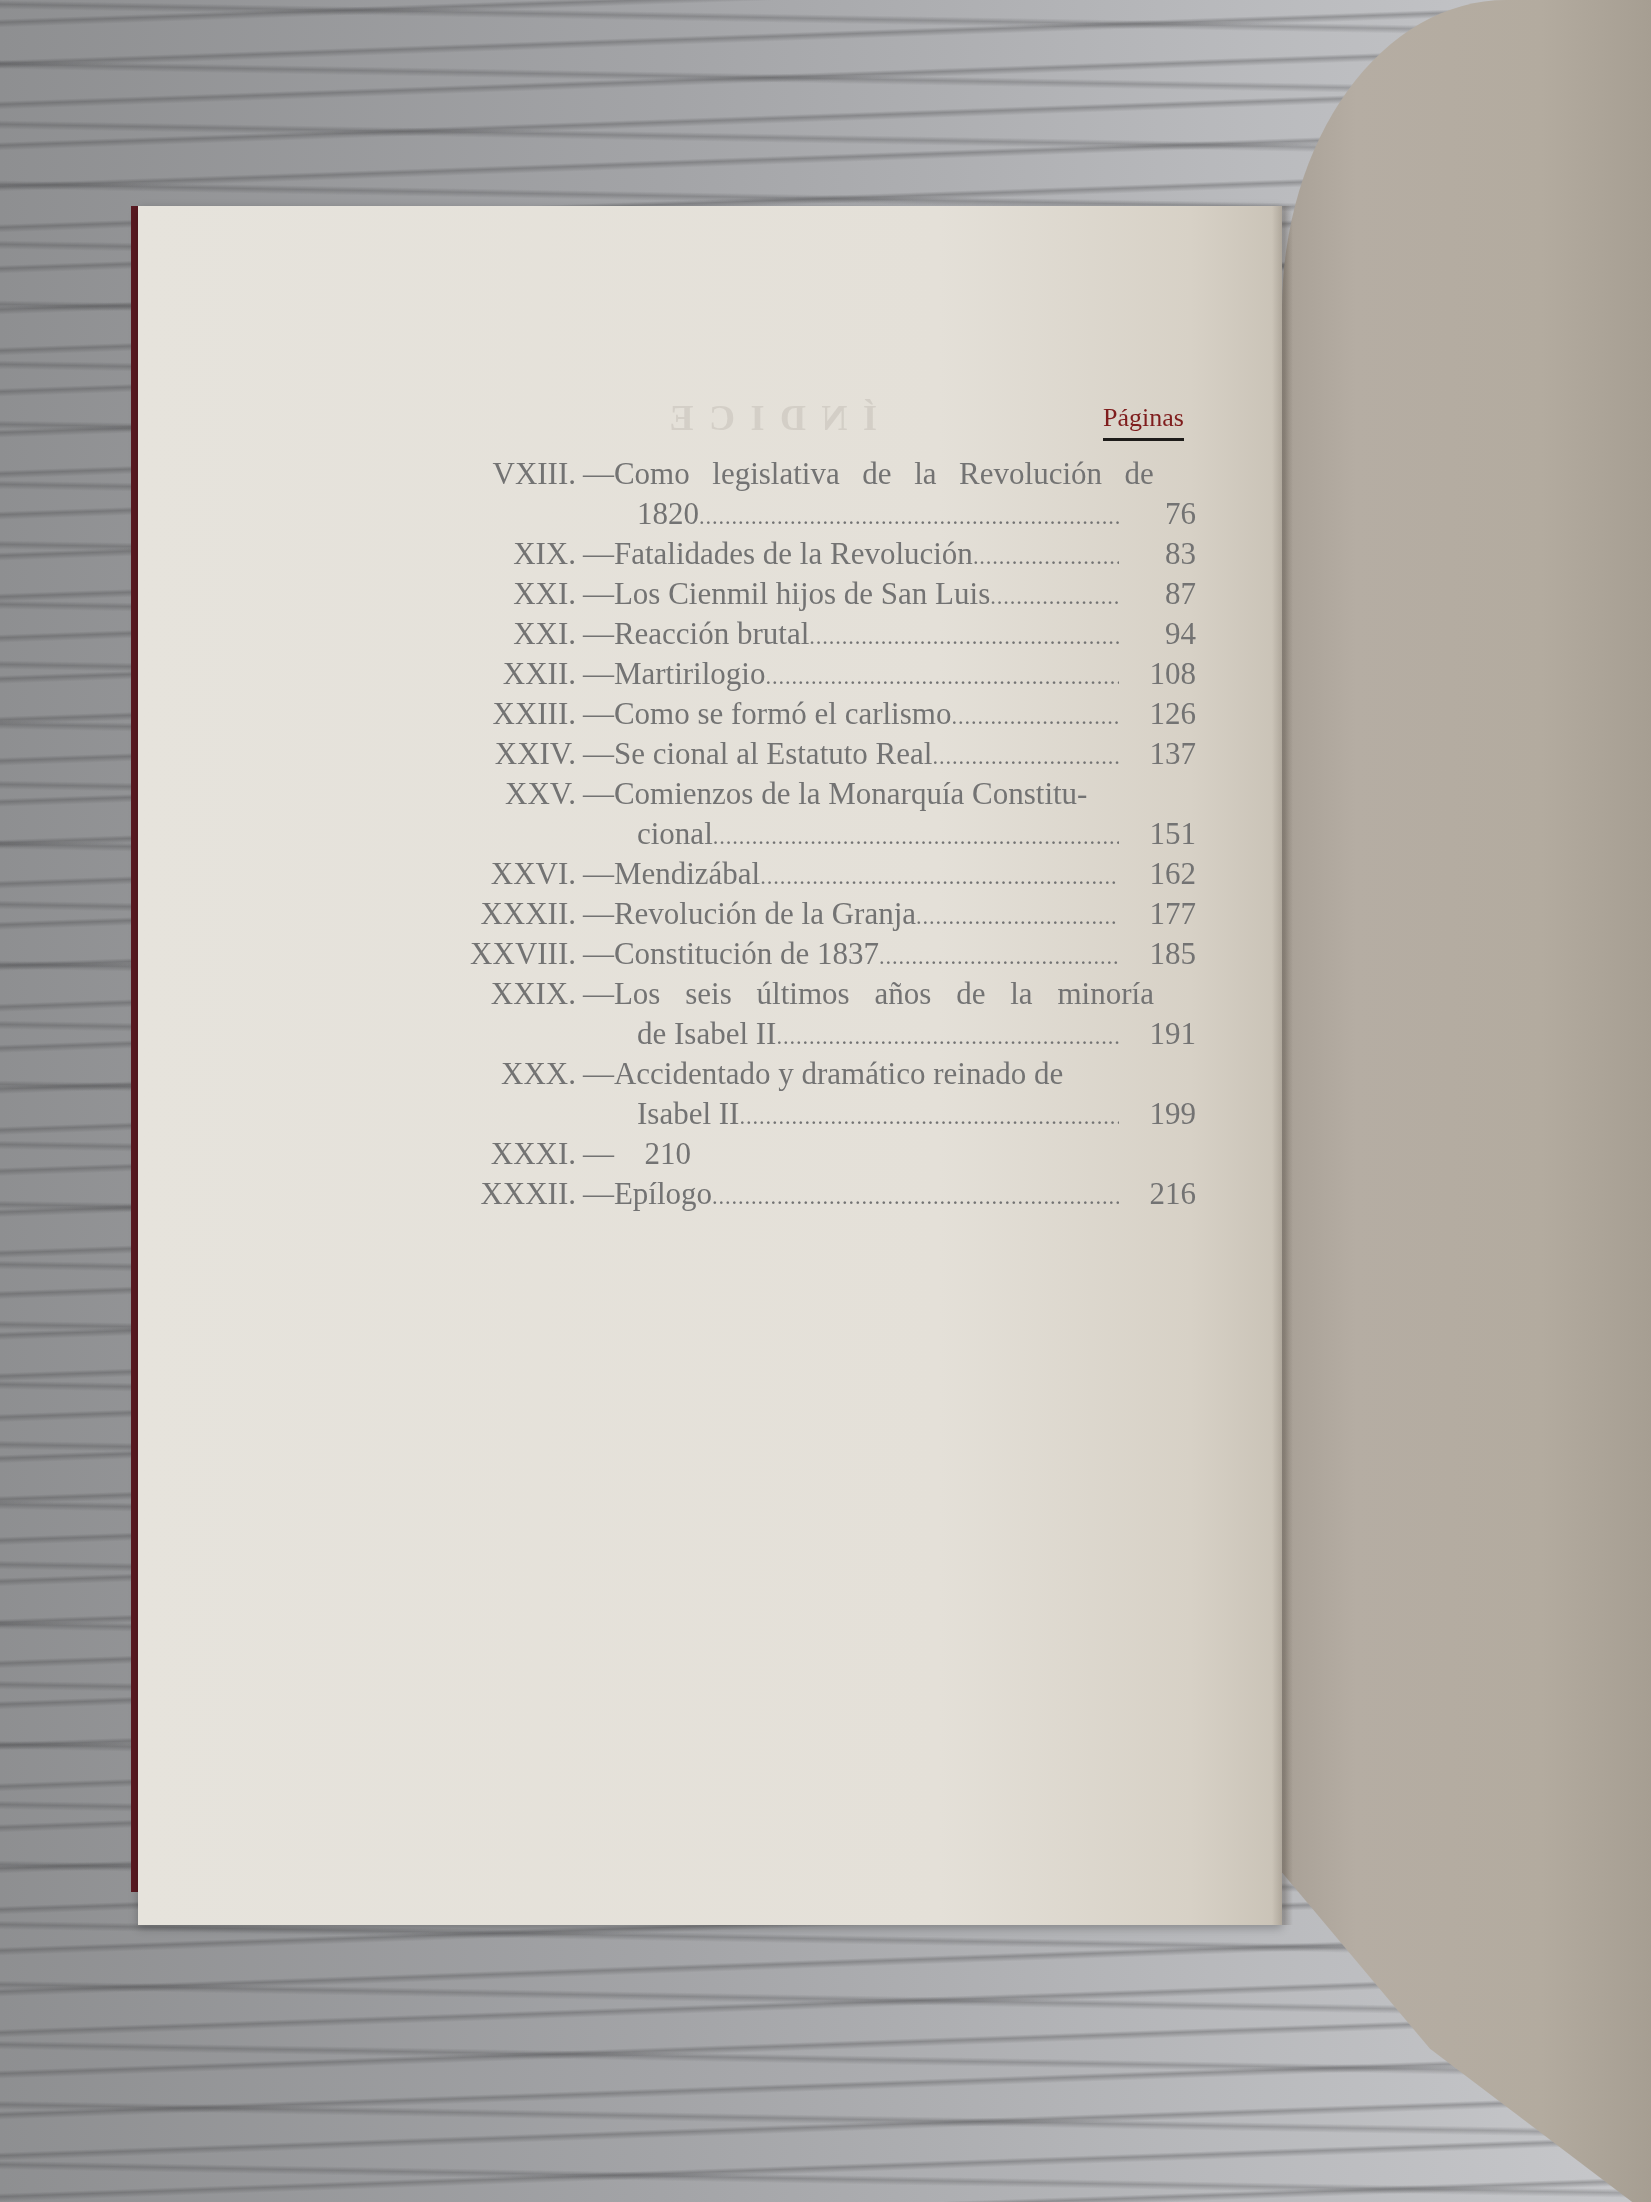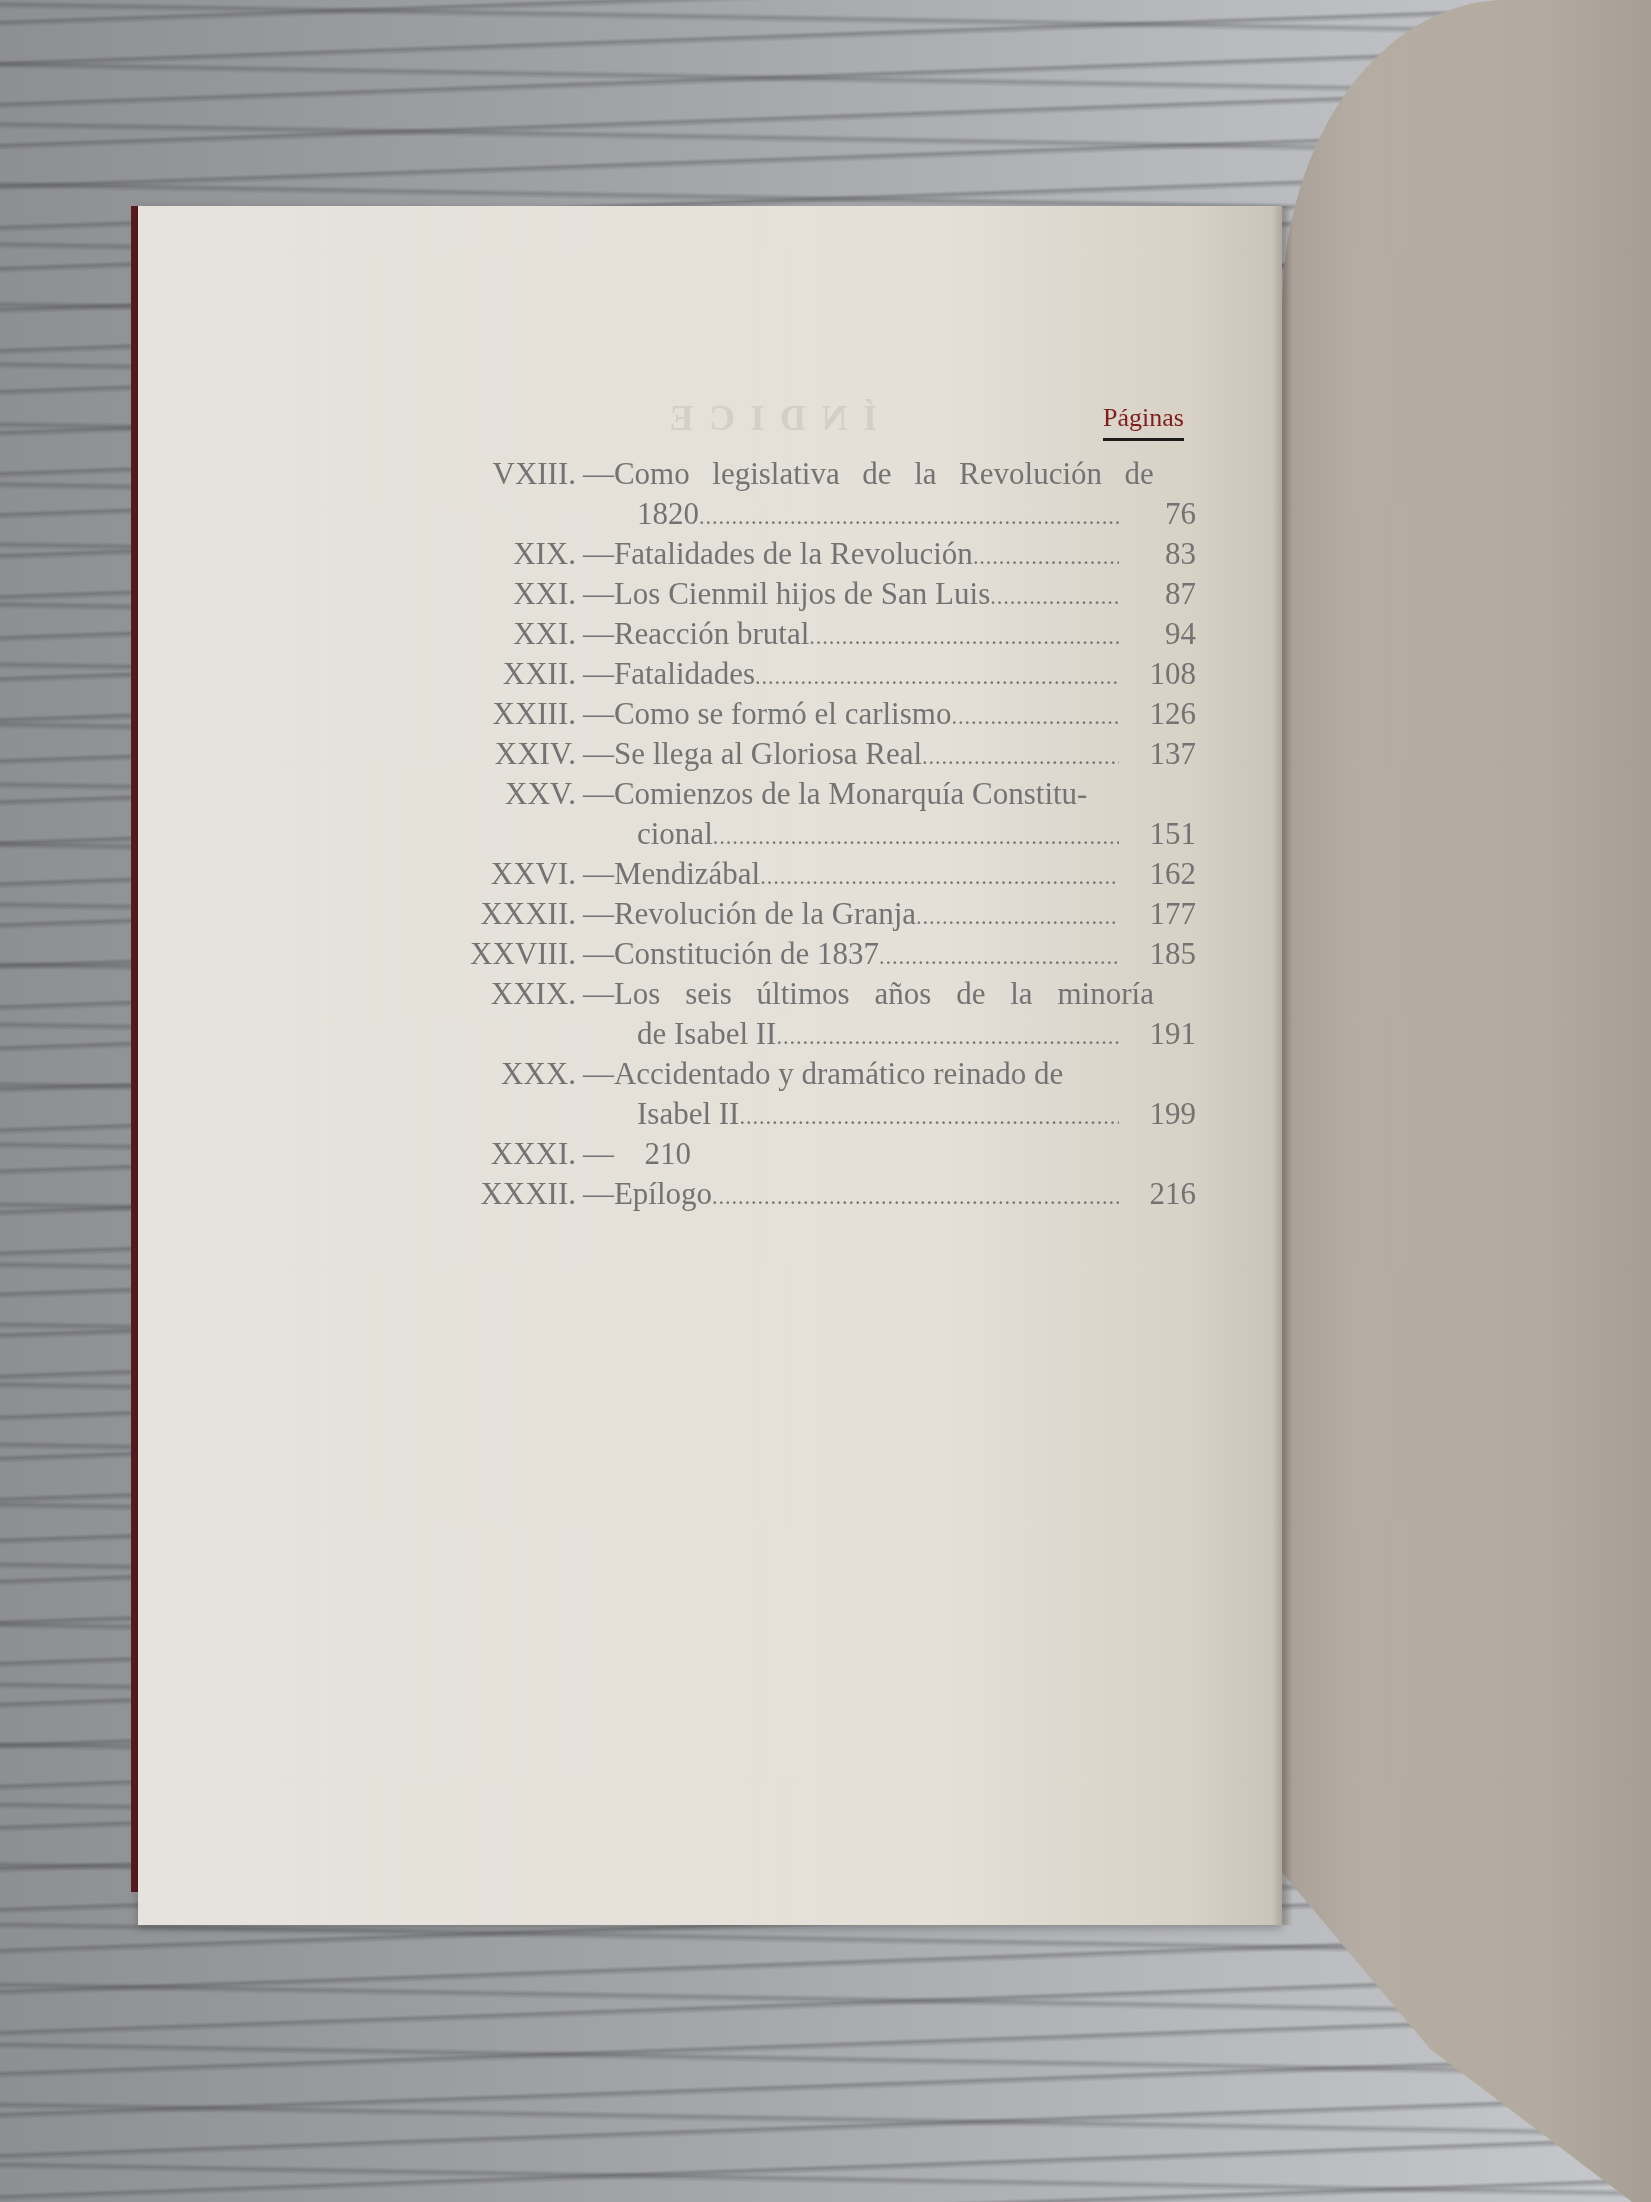--- a/index.html
+++ b/index.html
@@ -245,21 +245,21 @@
       </span>
       <span class="page-no">94</span>
     </div>
   </div>
 
   <div class="toc-entry">
     <div class="row">
       <span class="num">XXII.</span>
       <span class="dash">—</span>
       <span class="title">
-        <span class="title-text">Fatalidades</span>
+        <span class="title-text">Martirilogio</span>
         <span class="leader"></span>
       </span>
       <span class="page-no">108</span>
     </div>
   </div>
 
   <div class="toc-entry">
     <div class="row">
       <span class="num">XXIII.</span>
       <span class="dash">—</span>
@@ -269,21 +269,21 @@
       </span>
       <span class="page-no">126</span>
     </div>
   </div>
 
   <div class="toc-entry">
     <div class="row">
       <span class="num">XXIV.</span>
       <span class="dash">—</span>
       <span class="title">
-        <span class="title-text">Se llega al Gloriosa Real</span>
+        <span class="title-text">Se cional al Estatuto Real</span>
         <span class="leader"></span>
       </span>
       <span class="page-no">137</span>
     </div>
   </div>
 
   <div class="toc-entry">
     <div class="row">
       <span class="num">XXV.</span>
       <span class="dash">—</span>

